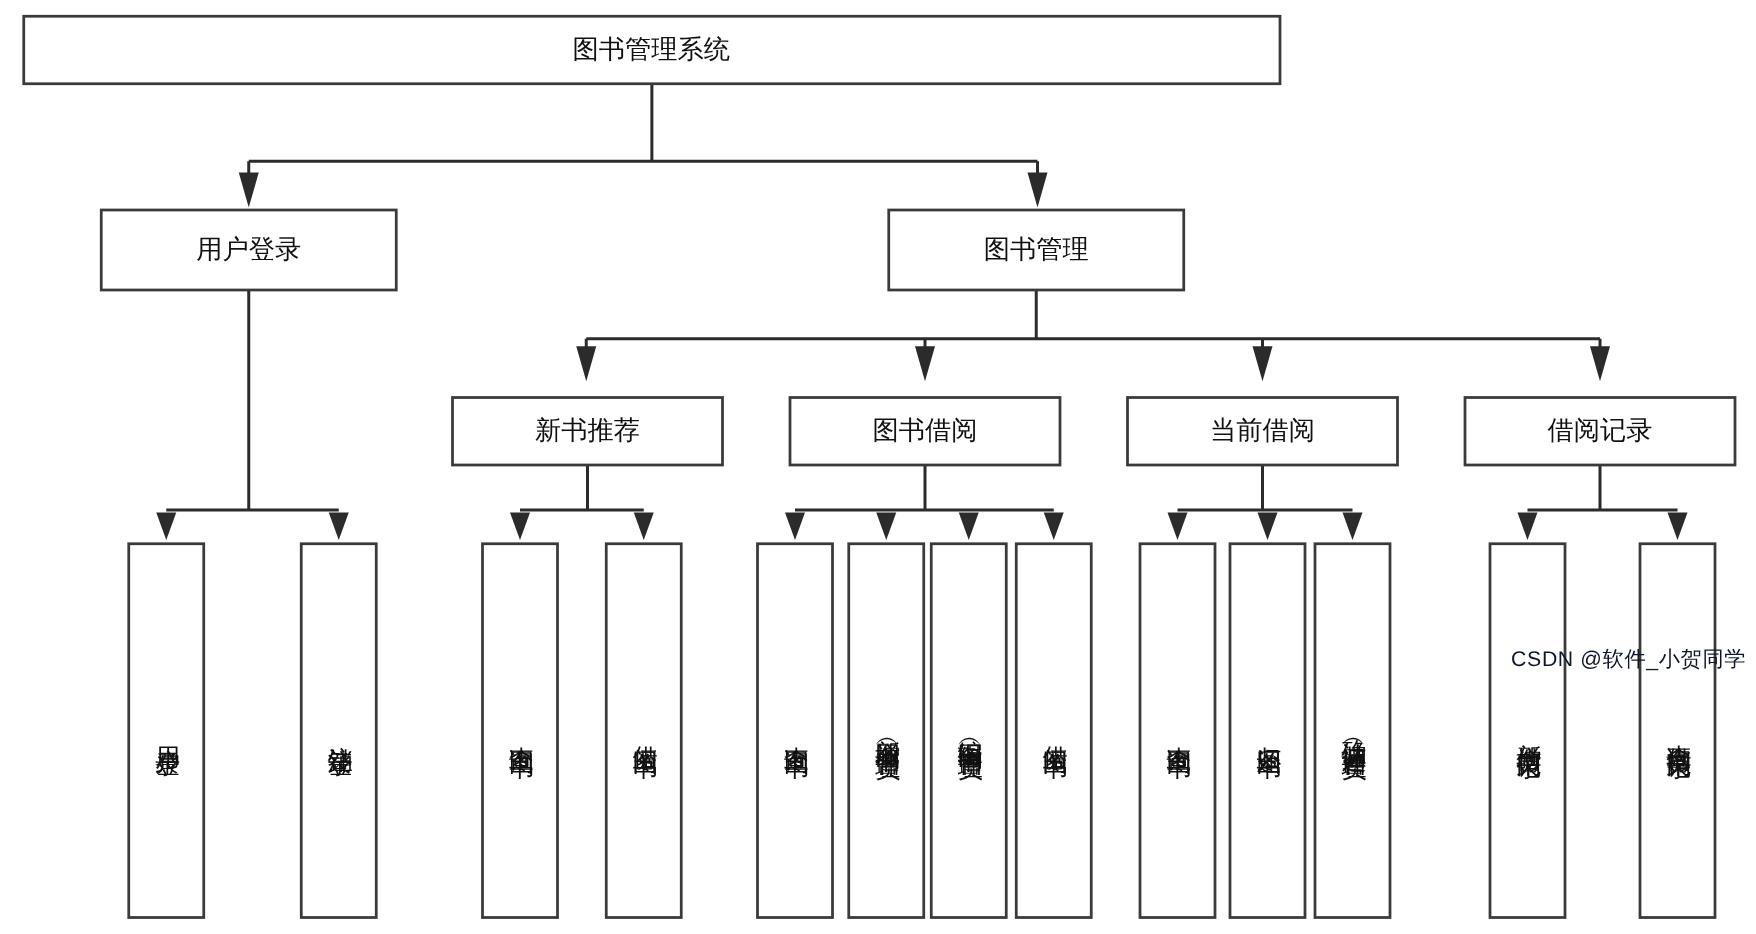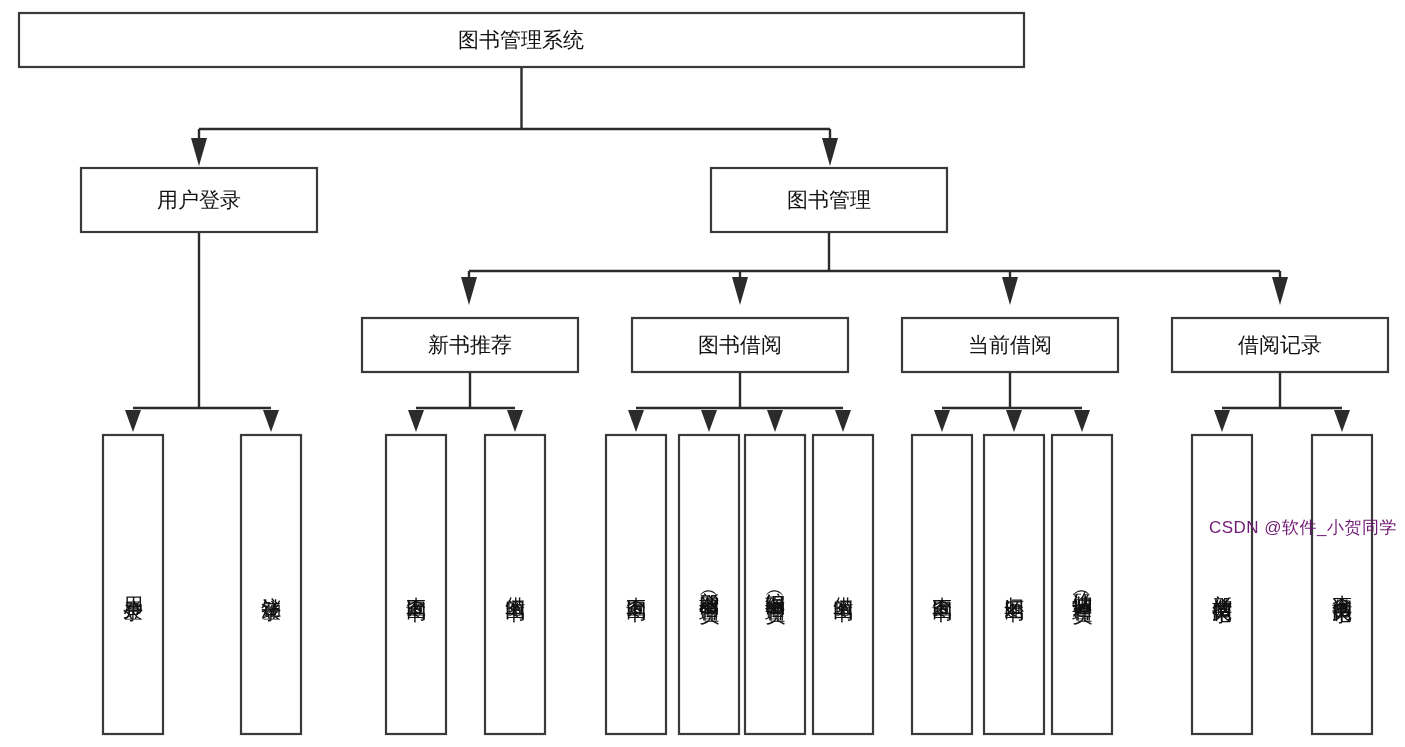--- a/index.html
+++ b/index.html
@@ -65,21 +65,21 @@
     text-align: center;
     pointer-events: none;
     white-space: nowrap;
   }
   .watermark {
     position: absolute;
     right: 8px;
     bottom: 4px;
     font-family: "Liberation Sans", "DejaVu Sans", sans-serif;
     font-size: 17px;
-    color: #701a75;
+    color: #0f172a;
     letter-spacing: 0.5px;
     user-select: none;
   }
 </style>
 </head>
 <body>
 
 <div id="diagram-root">
 
   <svg id="flow-svg" viewBox="0 0 1405 747">

